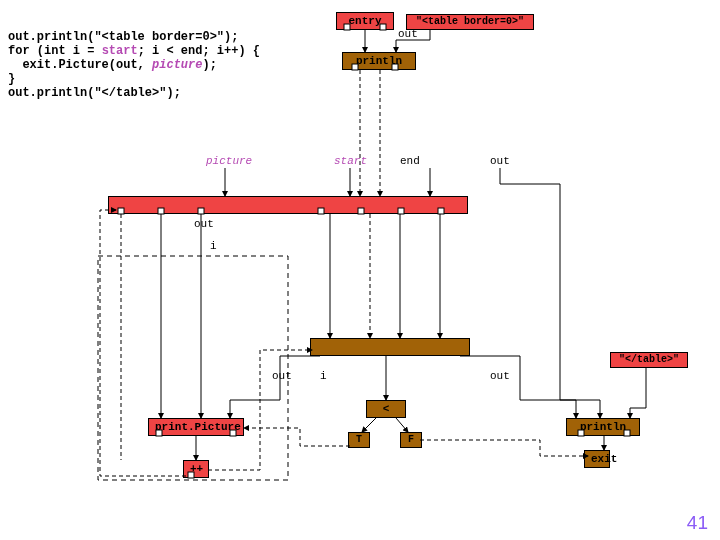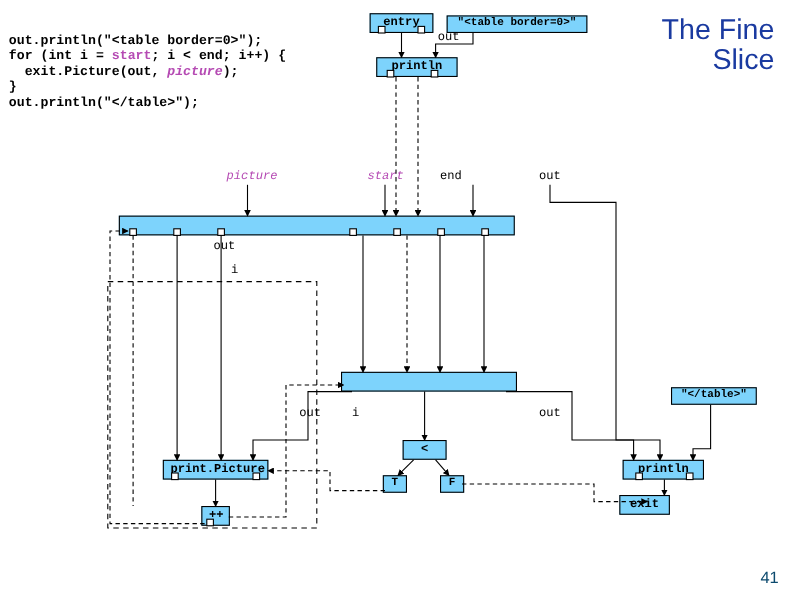--- a/index.html
+++ b/index.html
@@ -1,60 +1,60 @@
 <!DOCTYPE html>
 <html><head>
 <meta charset="utf-8">
 <style>
   html,body{margin:0;padding:0;width:720px;height:540px;font-family:"Courier New",monospace;background:#fff;overflow:hidden}
   .stage{position:relative;width:720px;height:540px}
   .code{position:absolute;top:30px;left:8px;font-size:12px;line-height:14px;font-weight:bold;white-space:pre}
   .code .kw-start{color:#b54ab3}
   .code .kw-pic{color:#b54ab3;font-style:italic}
   .title{position:absolute;top:12px;right:16px;font-family:Arial,Helvetica,sans-serif;color:#1a3aa0;font-size:26px;text-align:right;line-height:28px}
-  .pagenum{position:absolute;bottom:6px;right:12px;font-family:Arial,sans-serif;font-size:15px;color:#0c4a6e}
-  .node{position:absolute;border:1px solid #000;background:#7dd3fc;font-size:11px;font-weight:bold;text-align:center;padding:1px 6px;line-height:14px;box-sizing:border-box}
-  .node.green{background:#7dd3fc}
+  .pagenum{position:absolute;bottom:6px;right:12px;font-family:Arial,sans-serif;font-size:19px;color:#8b5cf6}
+  .node{position:absolute;border:1px solid #000;background:#ef4444;font-size:11px;font-weight:bold;text-align:center;padding:1px 6px;line-height:14px;box-sizing:border-box}
+  .node.green{background:#a16207}
   .node.small{font-size:10px;padding:0 4px}
   .lbl{position:absolute;font-size:11px;font-weight:normal}
   .lbl.purple{color:#b54ab3;font-style:italic}
   svg.wires{position:absolute;top:0;left:0;width:720px;height:540px;pointer-events:none}
   .port{fill:#fff;stroke:#000;stroke-width:1}
 </style>
 </head>
 <body>
 
 <div class="stage">
 
   <div class="code"><span>out.println("&lt;table border=0&gt;");</span>
 <span>for (int i = </span><span class="kw-start">start</span><span>; i &lt; end; i++) {</span>
 <span>  exit.Picture(out, </span><span class="kw-pic">picture</span><span>);</span>
 <span>}</span>
 <span>out.println("&lt;/table&gt;");</span></div>
 
   <div class="title">
-    <span>The Fine</span><br><span>Slice</span>
+    <br>
   </div>
 
   <div class="node" style="top:12px;left:336px;width:58px">entry</div>
   <div class="node small" style="top:14px;left:406px;width:128px">"&lt;table border=0&gt;"</div>
   <div class="node green" style="top:52px;left:342px;width:74px">println</div>
 
   <div class="node" style="top:196px;left:108px;width:360px;height:18px;padding:0"></div>
   <div class="node green" style="top:338px;left:310px;width:160px;height:18px;padding:0"></div>
 
   <div class="node" style="top:418px;left:148px;width:96px">print.Picture</div>
   <div class="node" style="top:460px;left:183px;width:26px">++</div>
   <div class="node green" style="top:400px;left:366px;width:40px">&lt;</div>
   <div class="node green small" style="top:432px;left:348px;width:22px">T</div>
   <div class="node green small" style="top:432px;left:400px;width:22px">F</div>
 
   <div class="node small" style="top:352px;left:610px;width:78px">"&lt;/table&gt;"</div>
   <div class="node green" style="top:418px;left:566px;width:74px">println</div>
-  <div class="node green" style="top:450px;left:563px;width:46px">exit</div>
+  <div class="node green" style="top:450px;left:584px;width:26px">exit</div>
 
   <div class="lbl" style="top:28px;left:398px">out</div>
   <div class="lbl purple" style="top:155px;left:206px">picture</div>
   <div class="lbl purple" style="top:155px;left:334px">start</div>
   <div class="lbl" style="top:155px;left:400px">end</div>
   <div class="lbl" style="top:155px;left:490px">out</div>
   <div class="lbl" style="top:218px;left:194px">out</div>
   <div class="lbl" style="top:240px;left:210px">i</div>
   <div class="lbl" style="top:370px;left:272px">out</div>
   <div class="lbl" style="top:370px;left:320px">i</div>

